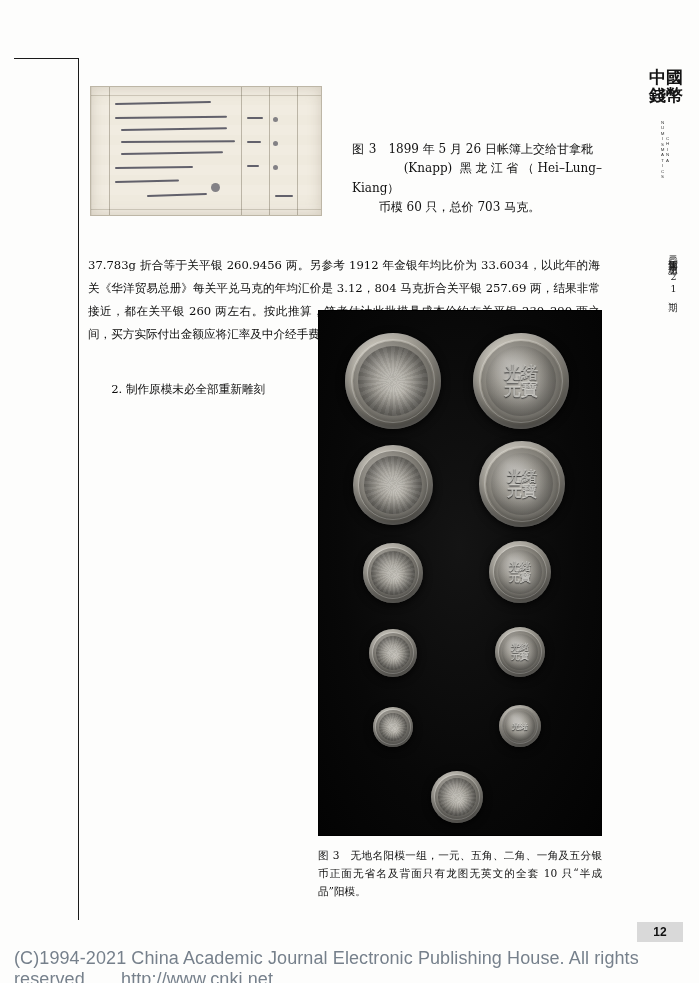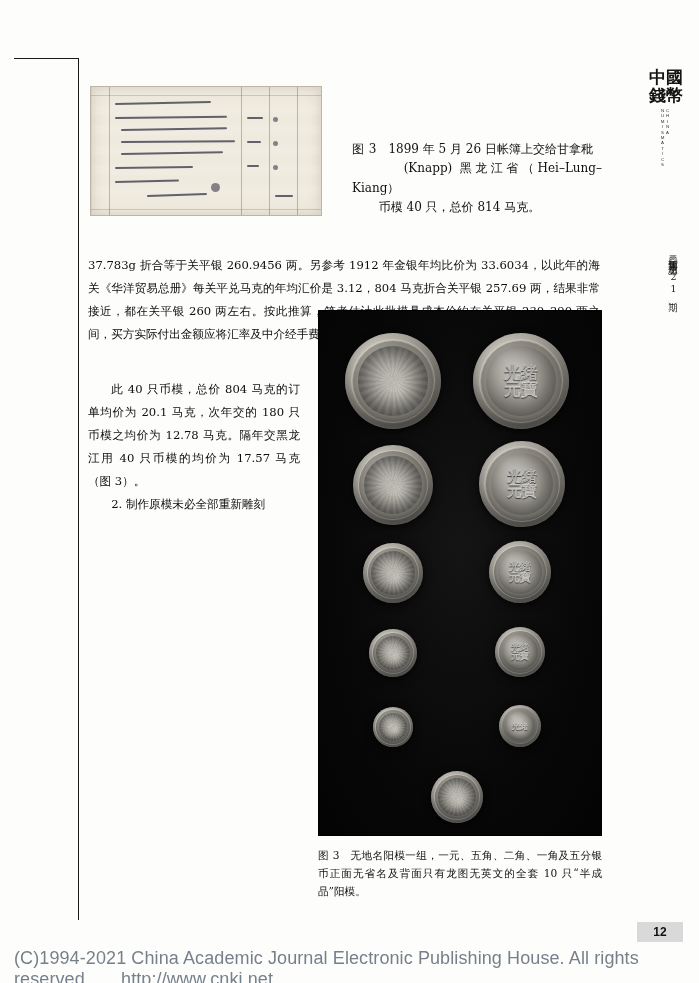--- a/index.html
+++ b/index.html
@@ -35,20 +35,21 @@
     width: 64px;
     height: 1px;
     background: #1a1a1a;
   }
   
   .journal-mark {
     position: absolute;
     right: 16px;
     top: 68px;
     width: 34px;
+    text-align: center;
     margin-left: 32px;
   }
   .journal-mark .cn {
     font-family: "DejaVu Serif", serif;
     font-size: 17px;
     font-weight: bold;
     line-height: 1.08;
     color: #141414;
     letter-spacing: 0px;
   }
@@ -316,27 +317,26 @@
       <div class="blob" style="left:182px; top:54px; width:5px; height:5px"></div>
       <div class="blob" style="left:182px; top:78px; width:5px; height:5px"></div>
       <div class="blob" style="left:120px; top:96px; width:9px; height:9px"></div>
     </div>
   </div>
 
   <div class="fig3-cap">
     <span class="lbl">图 3</span>
     &nbsp;&nbsp;<span>1899 年 5 月 26 日帐簿上交给甘拿秕</span><br>
     &nbsp;&nbsp;&nbsp;&nbsp;&nbsp;&nbsp;&nbsp;<span>(Knapp) 黑龙江省（Hei–Lung–Kiang）</span><br>
-    &nbsp;&nbsp;&nbsp;&nbsp;&nbsp;&nbsp;&nbsp;<span>币模 40 只，总价 814 马克。</span>
+    &nbsp;&nbsp;&nbsp;&nbsp;&nbsp;&nbsp;&nbsp;<span>币模 60 只，总价 703 马克。</span>
   </div>
 
   <div class="lead">37.783g 折合等于关平银 260.9456 两。另参考 1912 年金银年均比价为 33.6034，以此年的海关《华洋贸易总册》每关平兑马克的年均汇价是 3.12，804 马克折合关平银 257.69 两，结果非常接近，都在关平银 260 两左右。按此推算，笔者估计此批模具成本价约在关平银 230–290 两之间，买方实际付出金额应将汇率及中介经手费用的因素列入。</div>
 
   <div class="body-col" style="top:378px;">
-    <p class="ind">此 40 只币模，总价 804 马克的订单均价为 20.1 马克，次年交的 180 只币模之均价为 12.78 马克。隔年交黑龙江用 40 只币模的均价为 17.57 马克（图 3）。</p>
     <p class="ind">2. 制作原模未必全部重新雕刻</p>
   </div>
 
   <div class="fig4-wrap">
     <div class="plate">
 
       <div class="coin dragon" style="left:26px; top:22px; width:96px; height:96px;">
         <div class="rim"></div>
           <div class="motif"></div>
       </div>

